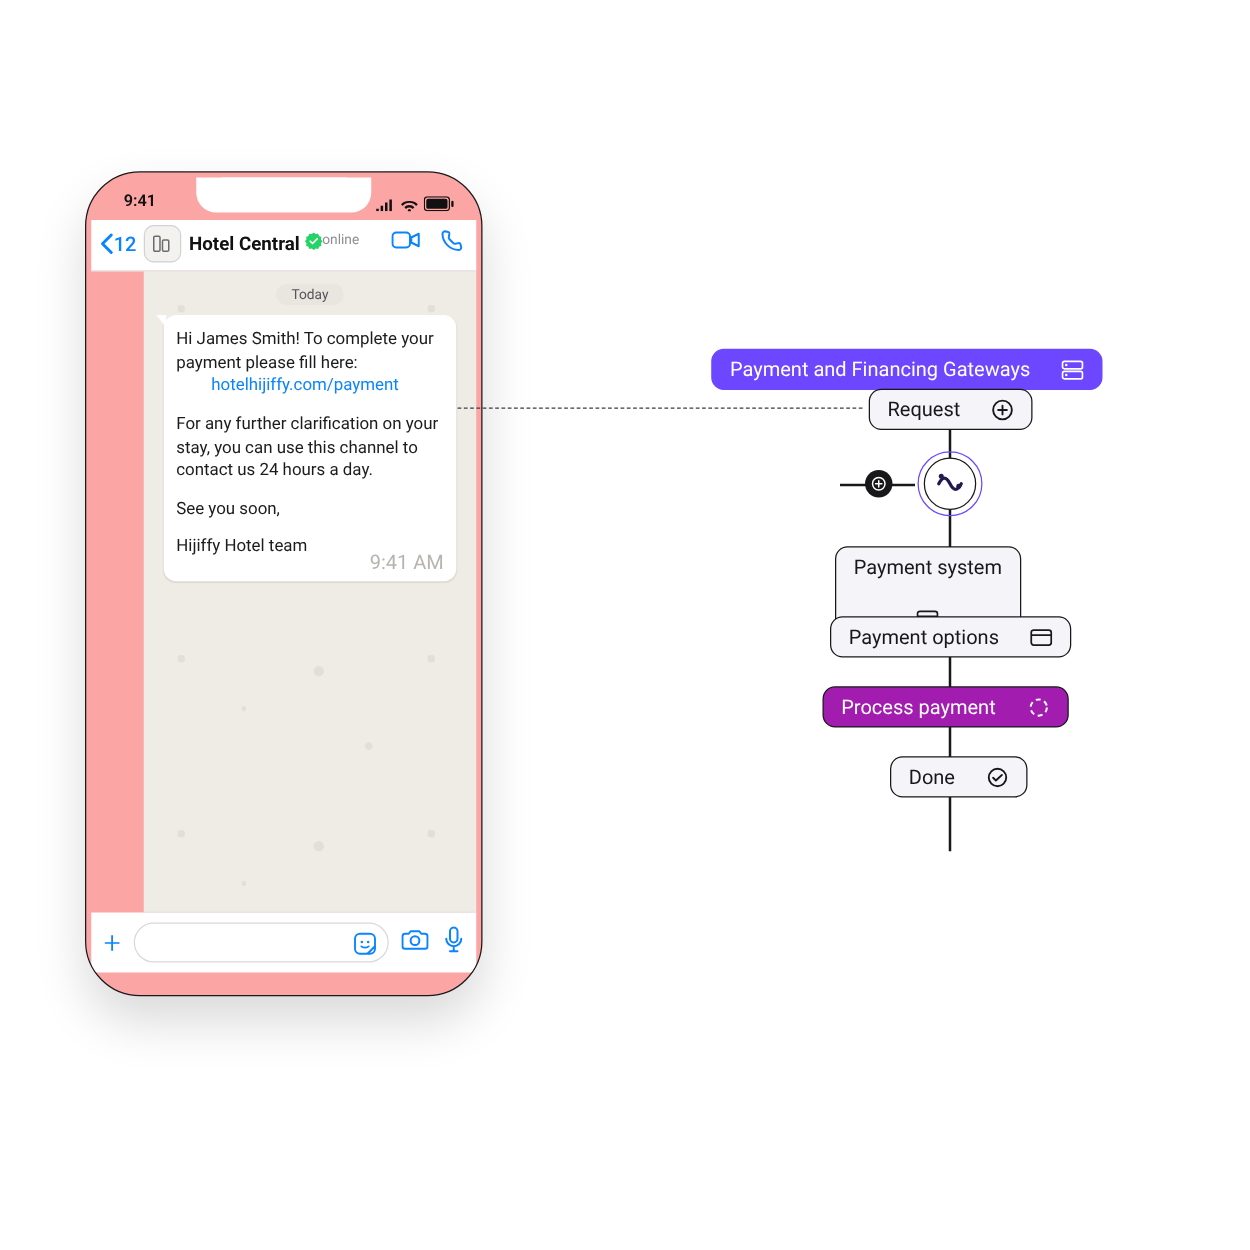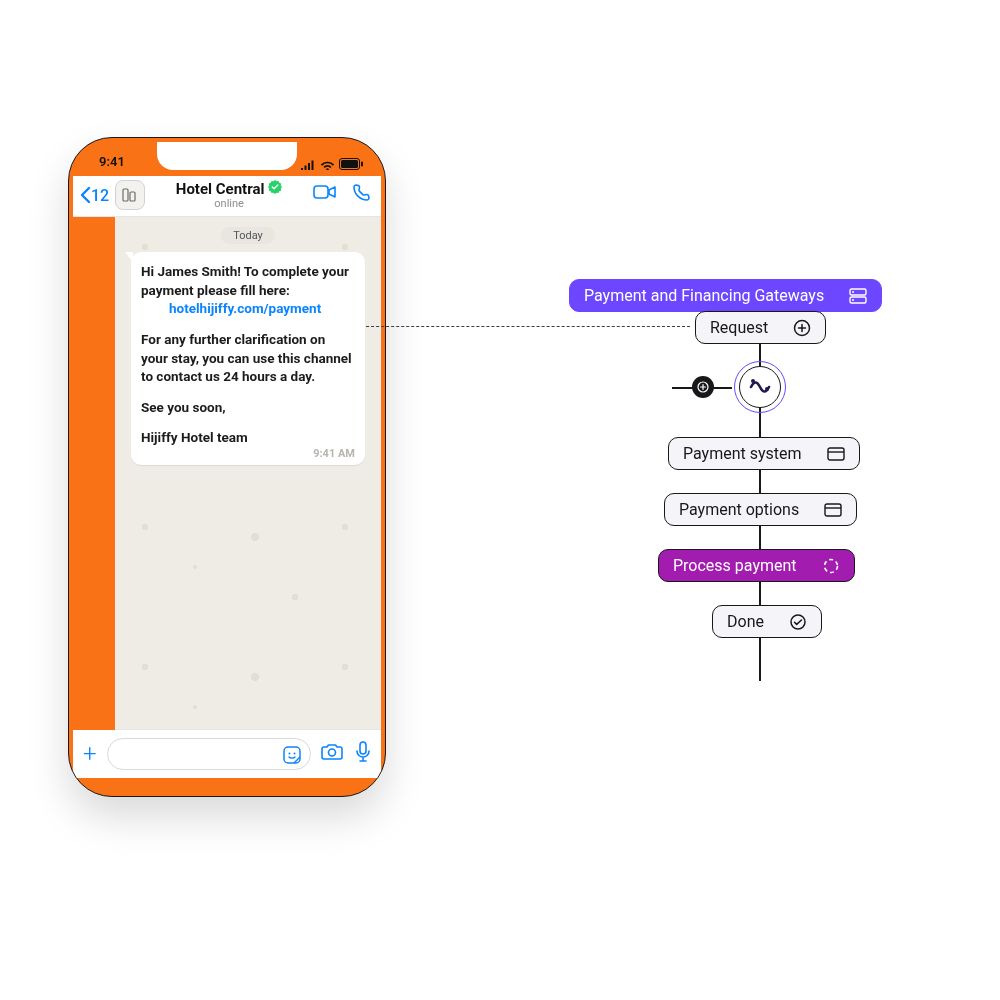--- a/index.html
+++ b/index.html
@@ -12,21 +12,21 @@
     overflow: hidden;
   }
 
   
   .phone {
     position: absolute;
     left: 68px;
     top: 137px;
     width: 318px;
     height: 660px;
-    background: #f97316;
+    background: #fca5a5;
     border: 1.5px solid #18181b;
     border-radius: 44px;
     box-shadow: 0 20px 40px rgba(0,0,0,0.15);
     overflow: hidden;
   }
   .phone-inner {
     position: relative;
     width: 100%;
     height: 100%;
     padding: 4px;
@@ -80,21 +80,21 @@
     display:flex; align-items:center;
     color:#0a84ff; font-size:16px; font-weight:500;
   }
   .avatar{
     width:30px;height:30px;border-radius:8px;
     background:#f3f2ee;
     border:1px solid #d1d1d6;
     display:flex;align-items:center;justify-content:center;
     font-size:14px;
   }
-  .contact-block{flex:1; display:flex; flex-direction:column; line-height:1.1;align-items:center;}
+  .contact-block{flex:1; display:flex; line-height:1.1;}
   .contact-title{display:flex;align-items:center;gap:4px;font-weight:700;font-size:15px;color:#111;}
   .verified{color:#25d366;font-size:13px;}
   .contact-status{font-size:11px;color:#8e8e93;}
   .header-actions{display:flex;gap:14px;color:#0a84ff;}
 
   
   .chat-body{
     position:relative;
     background:#efece6;
     height: calc(100% - 34px - 47px - 48px - 8px);
@@ -128,34 +128,33 @@
     margin: 6px 16px;
     max-width: 256px;
     background:#ffffff;
     border-radius:10px;
     padding:10px 10px 18px 10px;
     font-size:13.5px;
     line-height:1.38;
     color:#1c1c1e;
     box-shadow:0 1px 1px rgba(0,0,0,0.08);
     z-index:2;
-    font-weight:bold;
   }
   .message-bubble::before{
     content:"";
     position:absolute;
     left:-6px;top:0;
     border-top:0px solid transparent;
     border-right:8px solid #ffffff;
     border-bottom:10px solid transparent;
   }
   .msg-link{color:#0a84ff;padding-left:28px;}
   .msg-time{
     position:absolute; right:10px; bottom:4px;
-    font-size:11px;color:#b7b4ad;
+    font-size:16px;color:#b7b4ad;
   }
   .msg-p{margin-bottom:12px;}
   .msg-p:last-of-type{margin-bottom:0;}
 
   
   .chat-input-bar{
     height:48px;
     display:flex;align-items:center;
     padding:0 10px; gap:10px;
     background:#fff;
@@ -403,21 +402,21 @@
   <div class="circle-node" style="left:309px; top:93px;">
     <span>
       <svg width="24" height="18" viewBox="0 0 24 18">
           <path d="M3 11c3-6 6-6 9 0s6 6 9 0" fill="none" stroke="#221a4f" stroke-width="2.6" stroke-linecap="round"></path>
           <circle cx="5" cy="5" r="2" fill="#221a4f"></circle>
           <circle cx="19" cy="13" r="2" fill="#221a4f"></circle>
         </svg>
     </span>
   </div>
 
-  <div class="node" style="left:238px; top:164px;">
+  <div class="node" style="left:238px; top:164px;flex-direction:column;">
     <span>Payment system</span>
     <span class="icon-slot">
       <svg width="18" height="14" viewBox="0 0 18 14">
           <rect x="1" y="1" width="16" height="12" rx="2" fill="none" stroke="#18181b" stroke-width="1.4"></rect>
           <path d="M1 5h16" stroke="#18181b" stroke-width="1.4"></path>
         </svg>
     </span>
   </div>
 
   <div class="node" style="left:234px; top:220px;">

